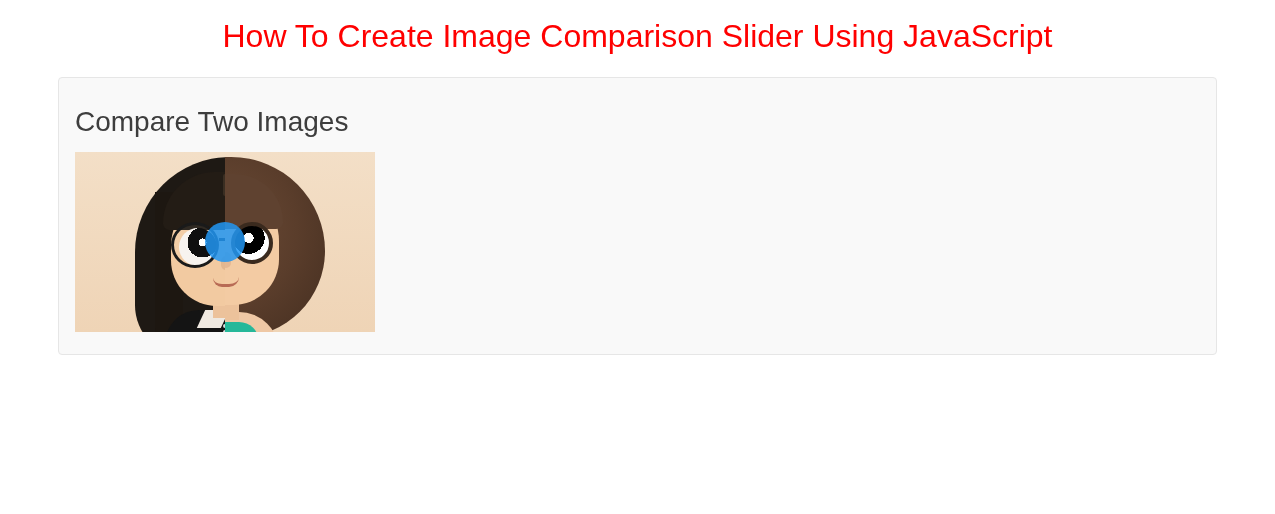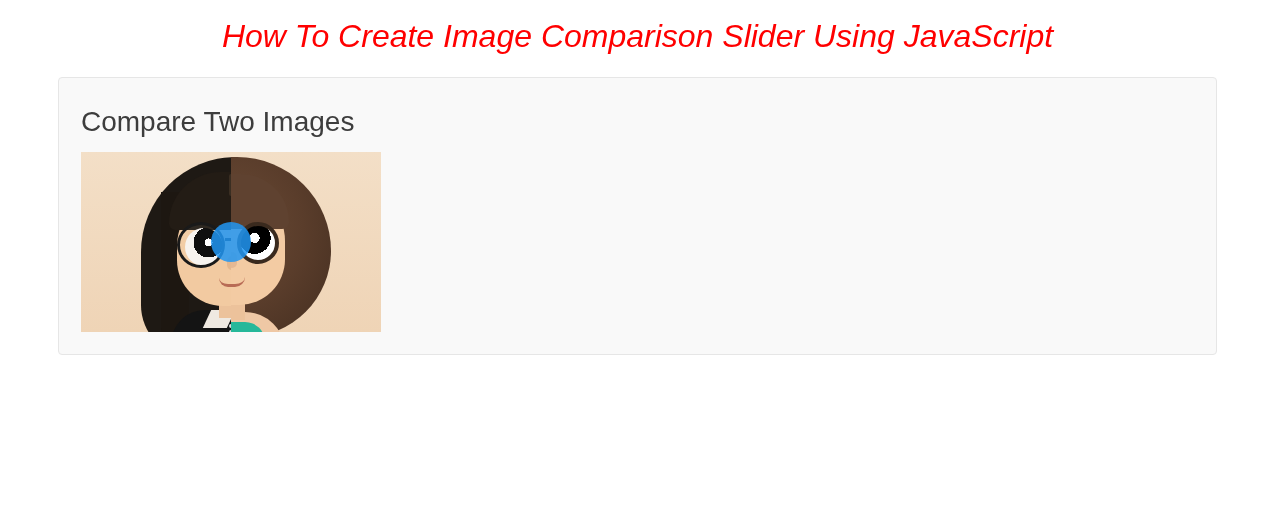--- a/index.html
+++ b/index.html
@@ -13,28 +13,27 @@
       width: 1275px;
       height: 514px;
       overflow: hidden;
     }
     .page-title {
       color: #ff0000;
       font-size: 32px;
       font-weight: 400;
       text-align: center;
       padding: 18px 0 22px 0;
-      font-style: italic;
     }
     .panel {
       margin: 0 58px;
       background: #f9f9f9;
       border: 1px solid #e6e6e6;
       border-radius: 4px;
-      padding: 28px 22px 22px 22px;
+      padding: 28px 22px 22px 16px;
     }
     .section-title {
       font-size: 28px;
       font-weight: 400;
       color: #3d3d3d;
       margin-bottom: 14px;
     }
     .instructions {
       font-size: 14px;
       color: #2c2c2c;

